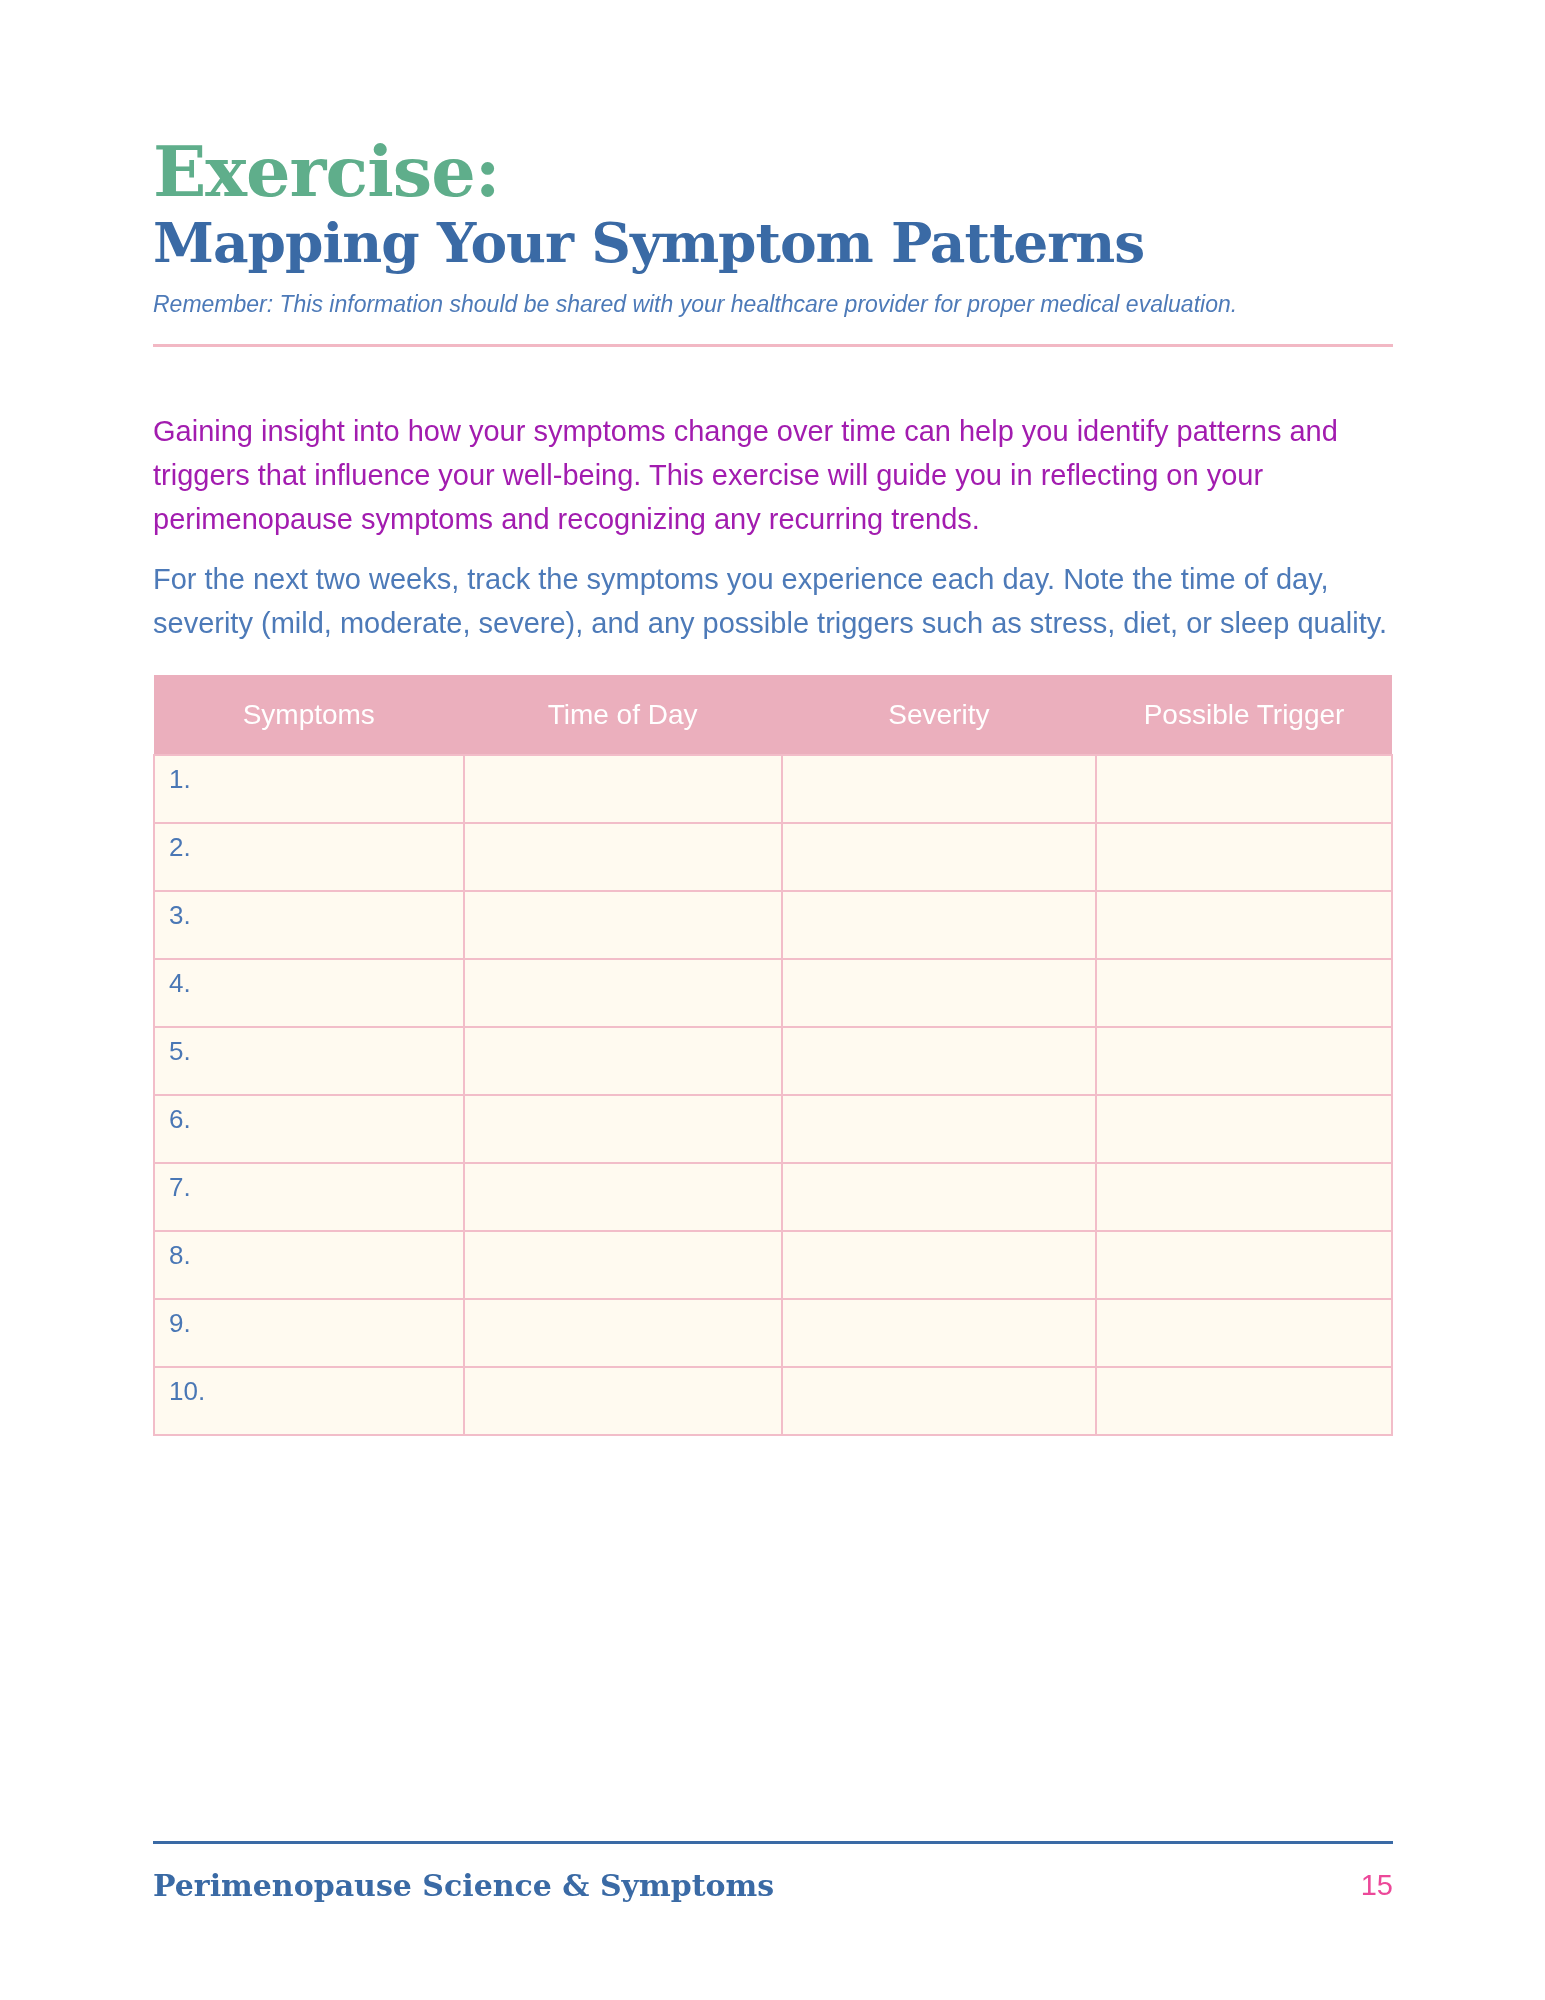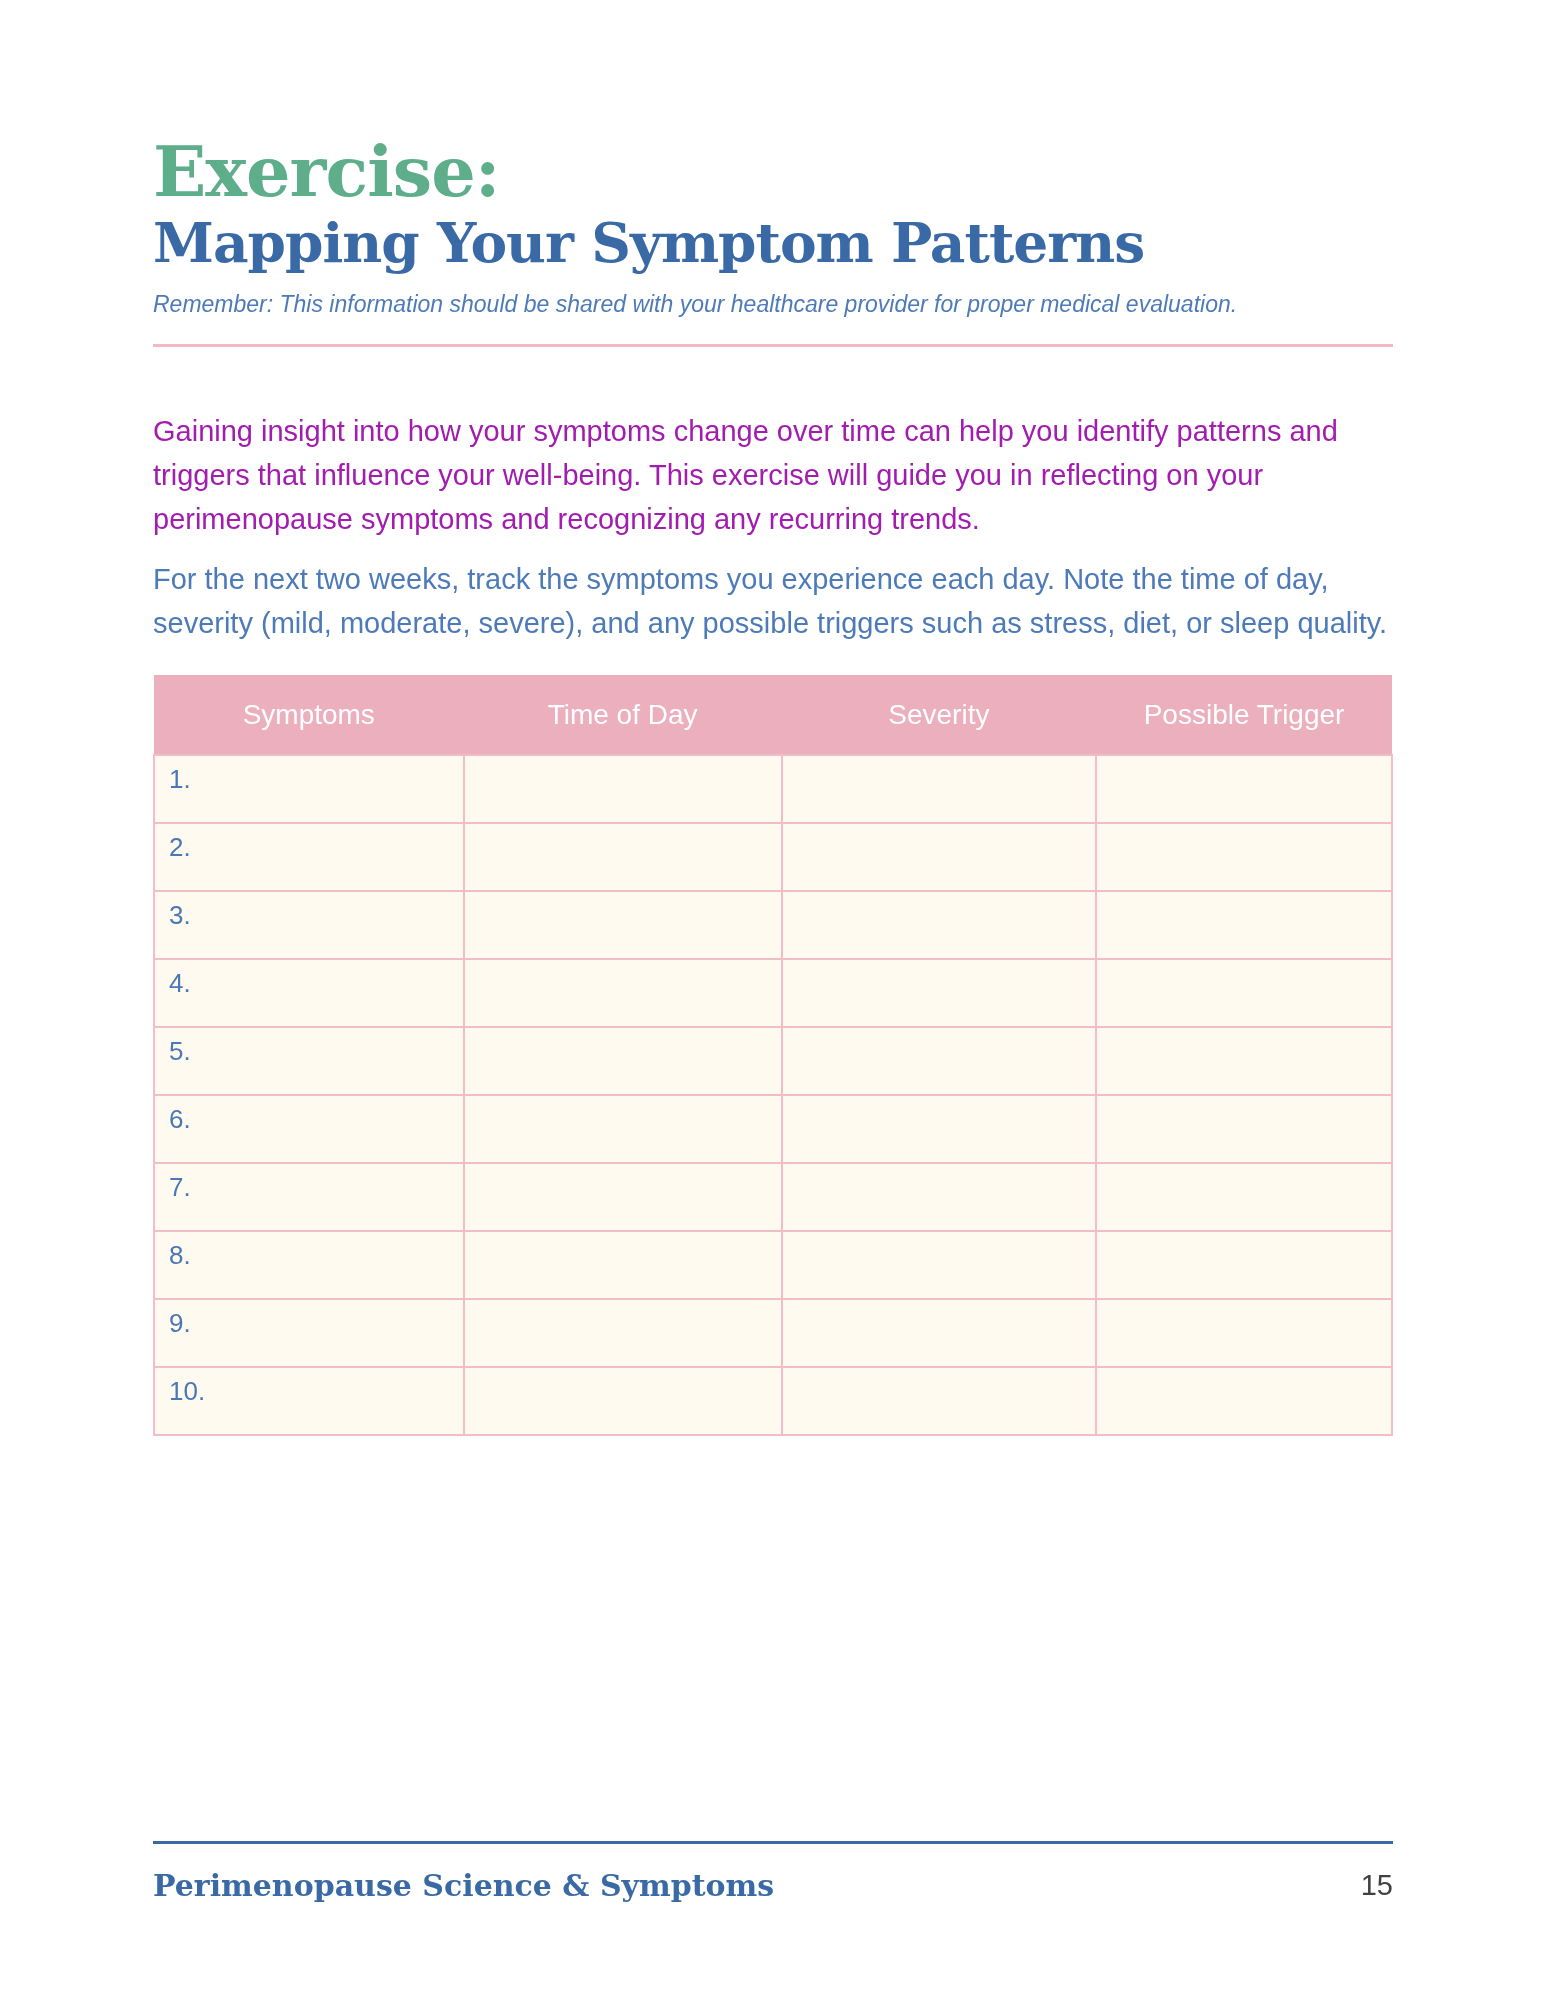--- a/index.html
+++ b/index.html
@@ -134,21 +134,21 @@
     align-items: center;
   }
   .footer-title {
     font-family: "DejaVu Serif", "Liberation Serif", serif;
     font-weight: 700;
     font-size: 30px;
     color: #3a6aa5;
   }
   .footer-page {
     font-size: 29px;
-    color: #404040;
+    color: #ec4899;
   }
 </style>
 </head>
 <body>
 
 <div class="page">
   <div class="content">
 
     <div class="title-green">Exercise:</div>
     <div class="title-blue">Mapping Your Symptom Patterns</div>

